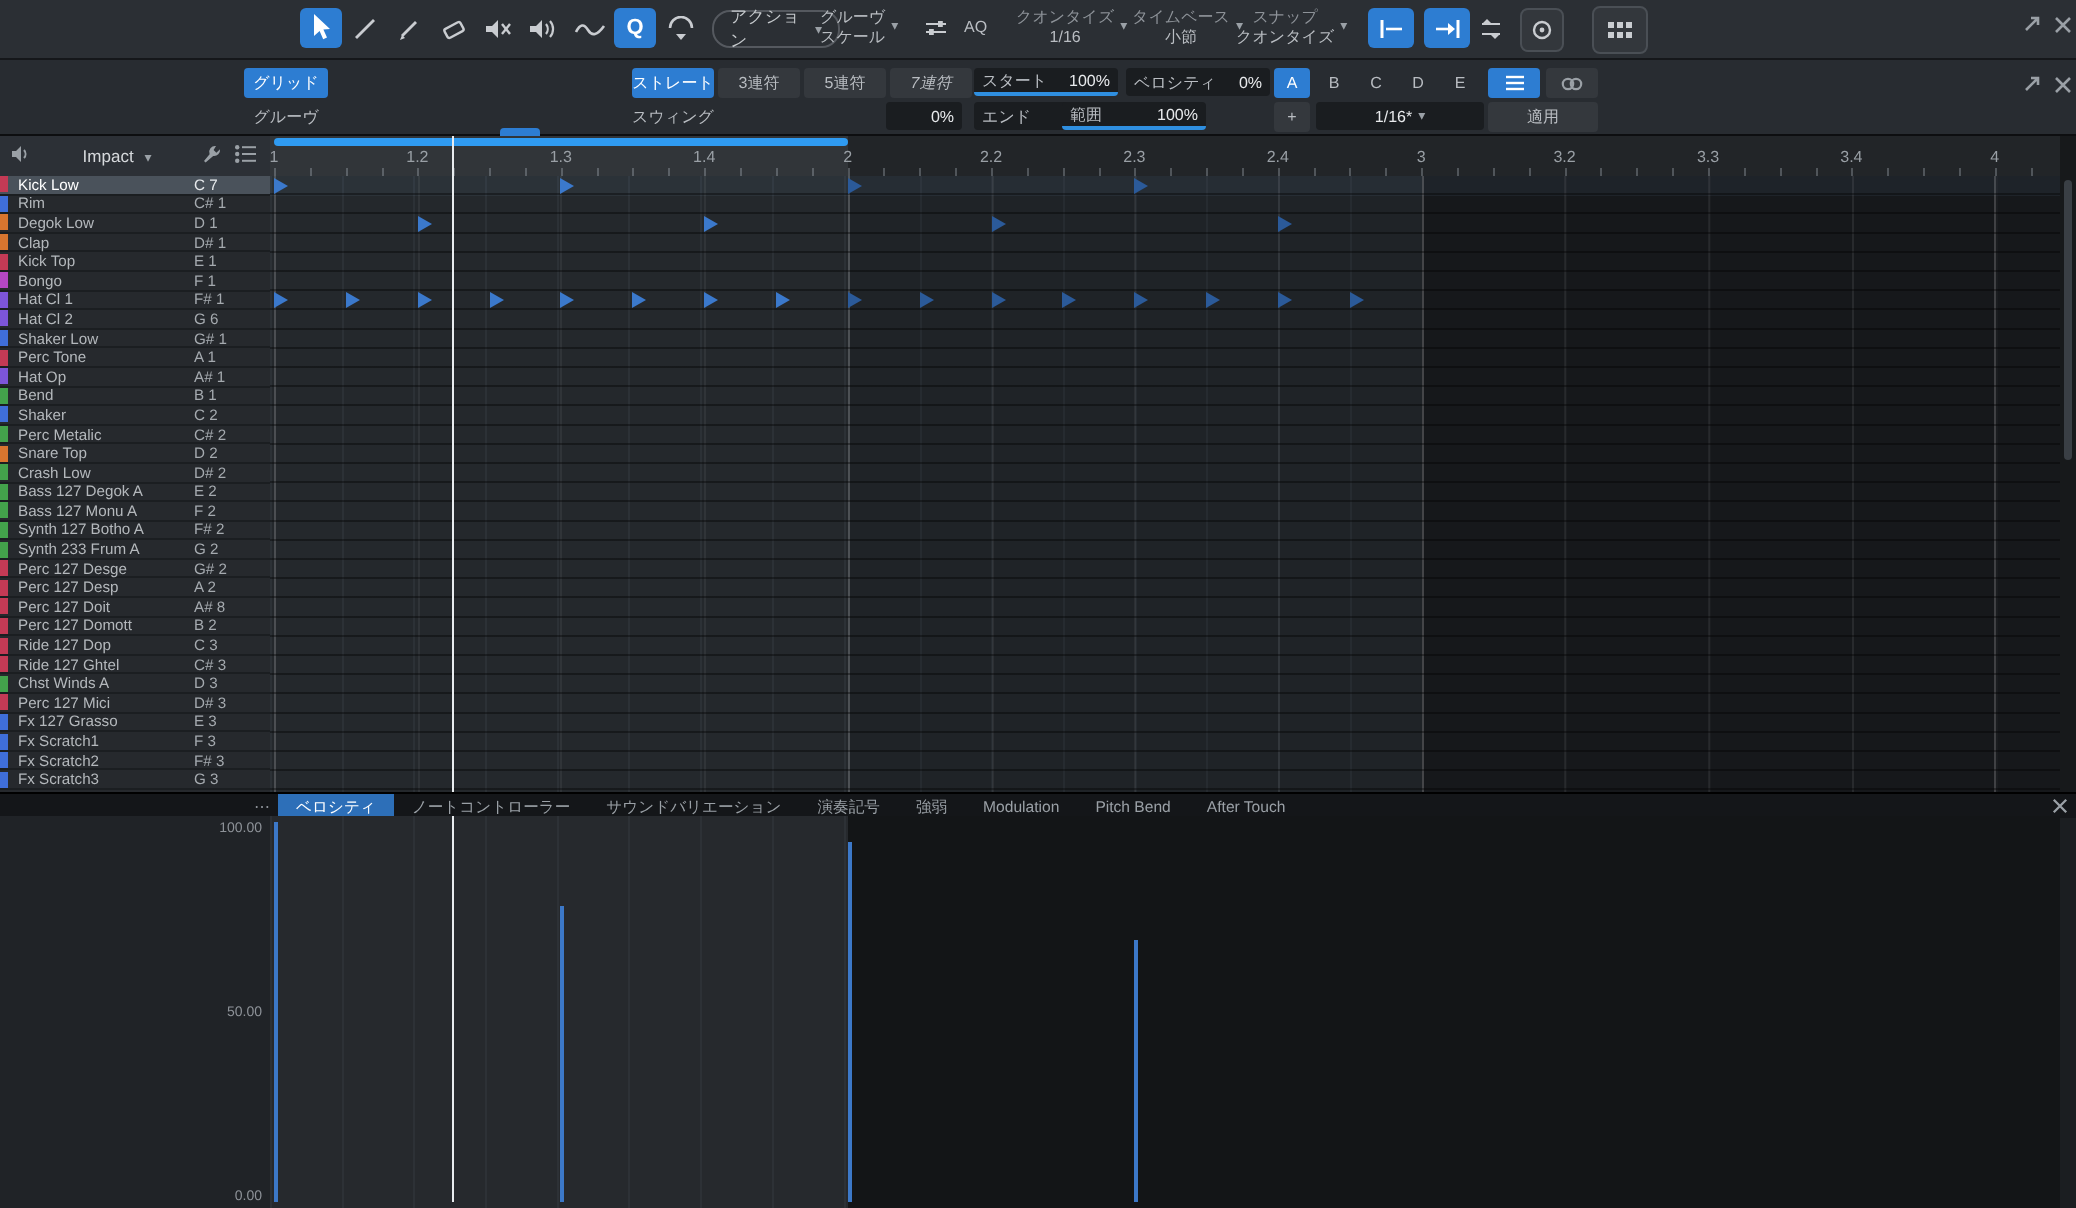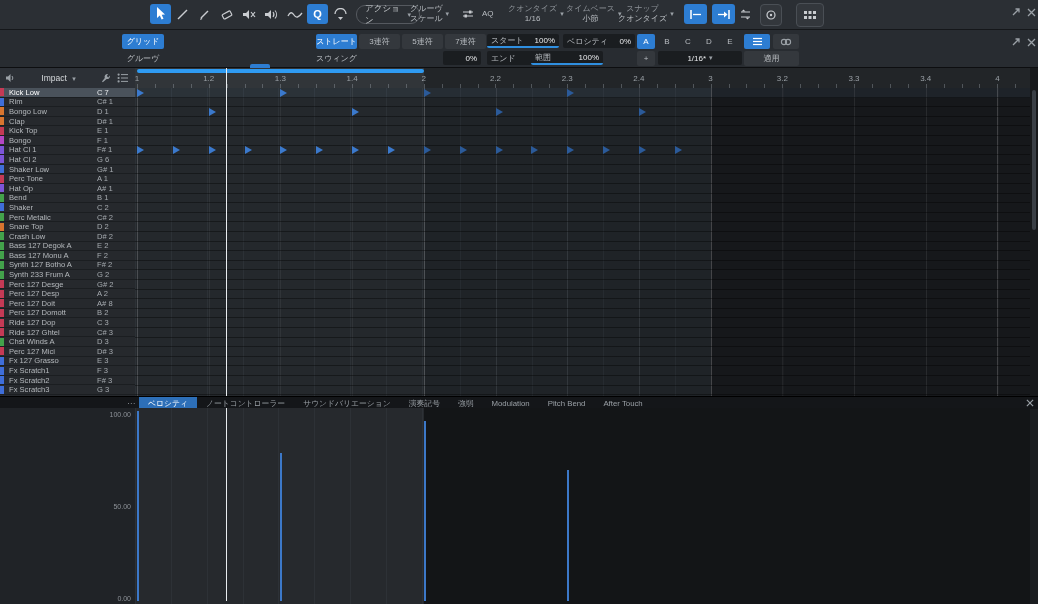--- a/index.html
+++ b/index.html
@@ -280,21 +280,21 @@
             <path d="M9.8 9 q4 1.5 3 5" fill="none" stroke="#c9ccd0" stroke-width="1.2"></path>
             <path d="M9.8 12 q4 1.5 3 5" fill="none" stroke="#c9ccd0" stroke-width="1.2"></path>
           </svg>
         </div>
       </div>
 
     <div id="feelgroup">
         <div class="pill sel" style="left: 316px; top: 4px; width: 41px;">ストレート</div>
         <div class="pill btn" style="left: 359px; top: 4px; width: 41px;">3連符</div>
         <div class="pill btn" style="left: 402px; top: 4px; width: 41px;">5連符</div>
-        <div class="pill btn" style="left: 445px; top: 4px; width: 41px;">7連符</div>
+        <div class="pill btn" style="left: 445px; top: 4px; width: 41px; font-style: italic;">7連符</div>
       </div>
     <div class="pill" style="left:316px;top:21px;width:44px;justify-content:flex-start">
         <span>スウィング</span>
       </div>
     <div class="field" style="left:443px;top:21px;width:30px;justify-content:flex-end">
         <span class="val">0%</span>
       </div>
 
     <div class="field ul" style="left:487px;top:4px;width:64px">
       <span>スタート</span>
@@ -388,21 +388,21 @@
         <div class="nm">Kick Low</div>
         <div class="nt">C 7</div>
       </div>
       <div class="drow">
         <div class="sw" style="background: rgb(63, 110, 217);"></div>
         <div class="nm">Rim</div>
         <div class="nt">C# 1</div>
       </div>
       <div class="drow">
         <div class="sw" style="background: rgb(216, 117, 47);"></div>
-        <div class="nm">Bongo Low</div>
+        <div class="nm">Degok Low</div>
         <div class="nt">D 1</div>
       </div>
       <div class="drow">
         <div class="sw" style="background: rgb(216, 117, 47);"></div>
         <div class="nm">Clap</div>
         <div class="nt">D# 1</div>
       </div>
       <div class="drow">
         <div class="sw" style="background: rgb(196, 58, 85);"></div>
         <div class="nm">Kick Top</div>

